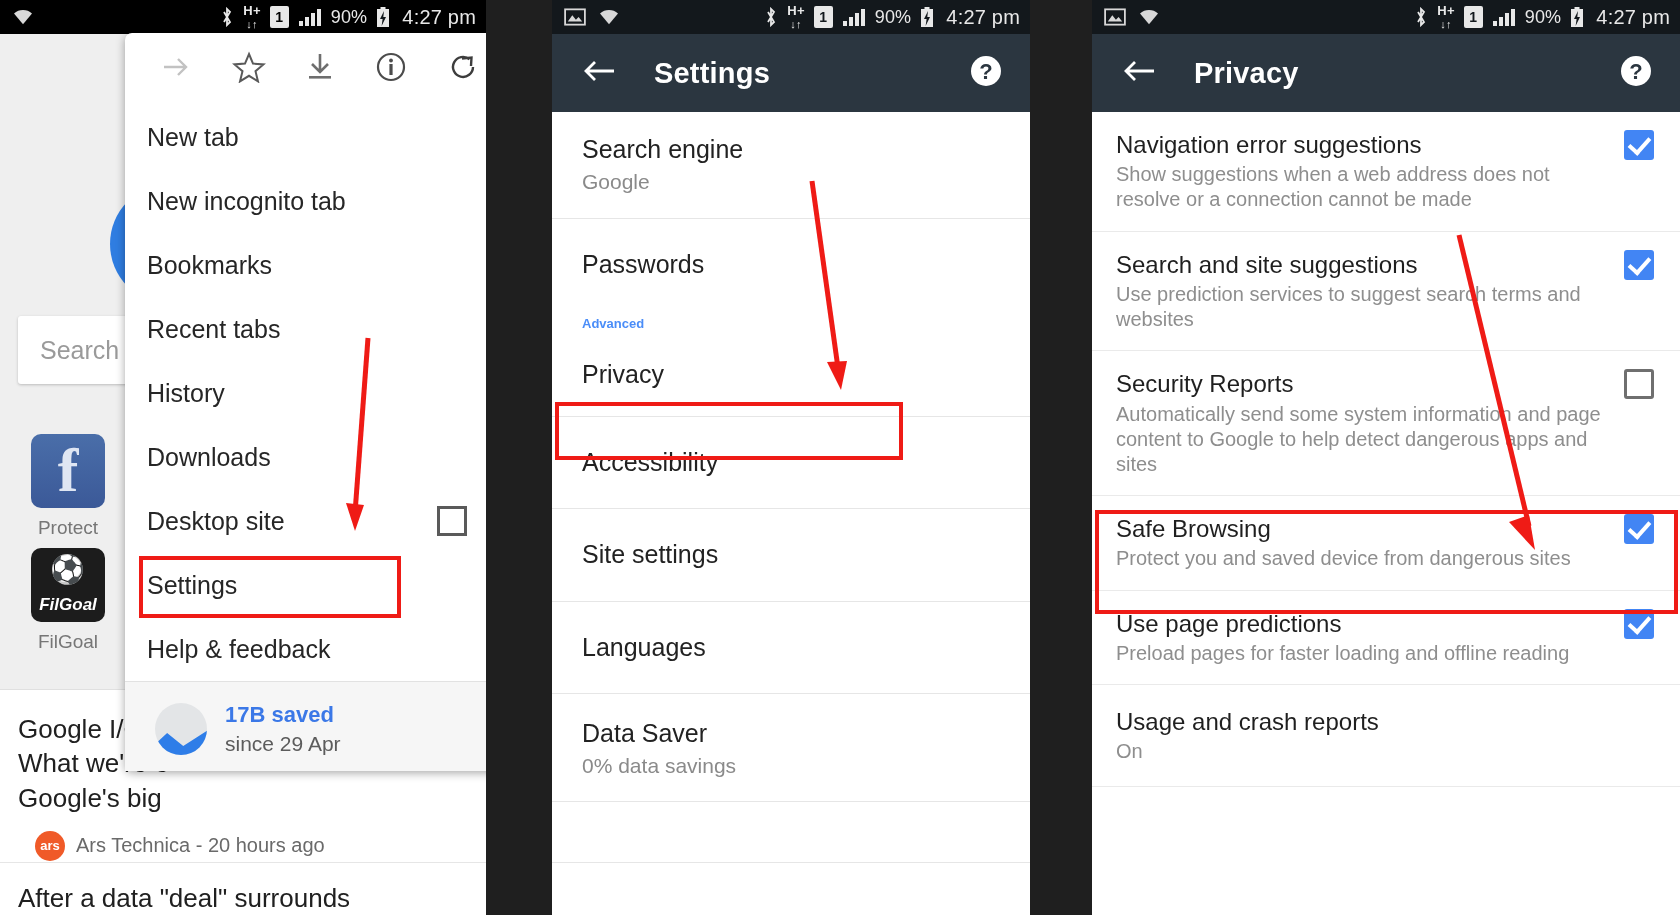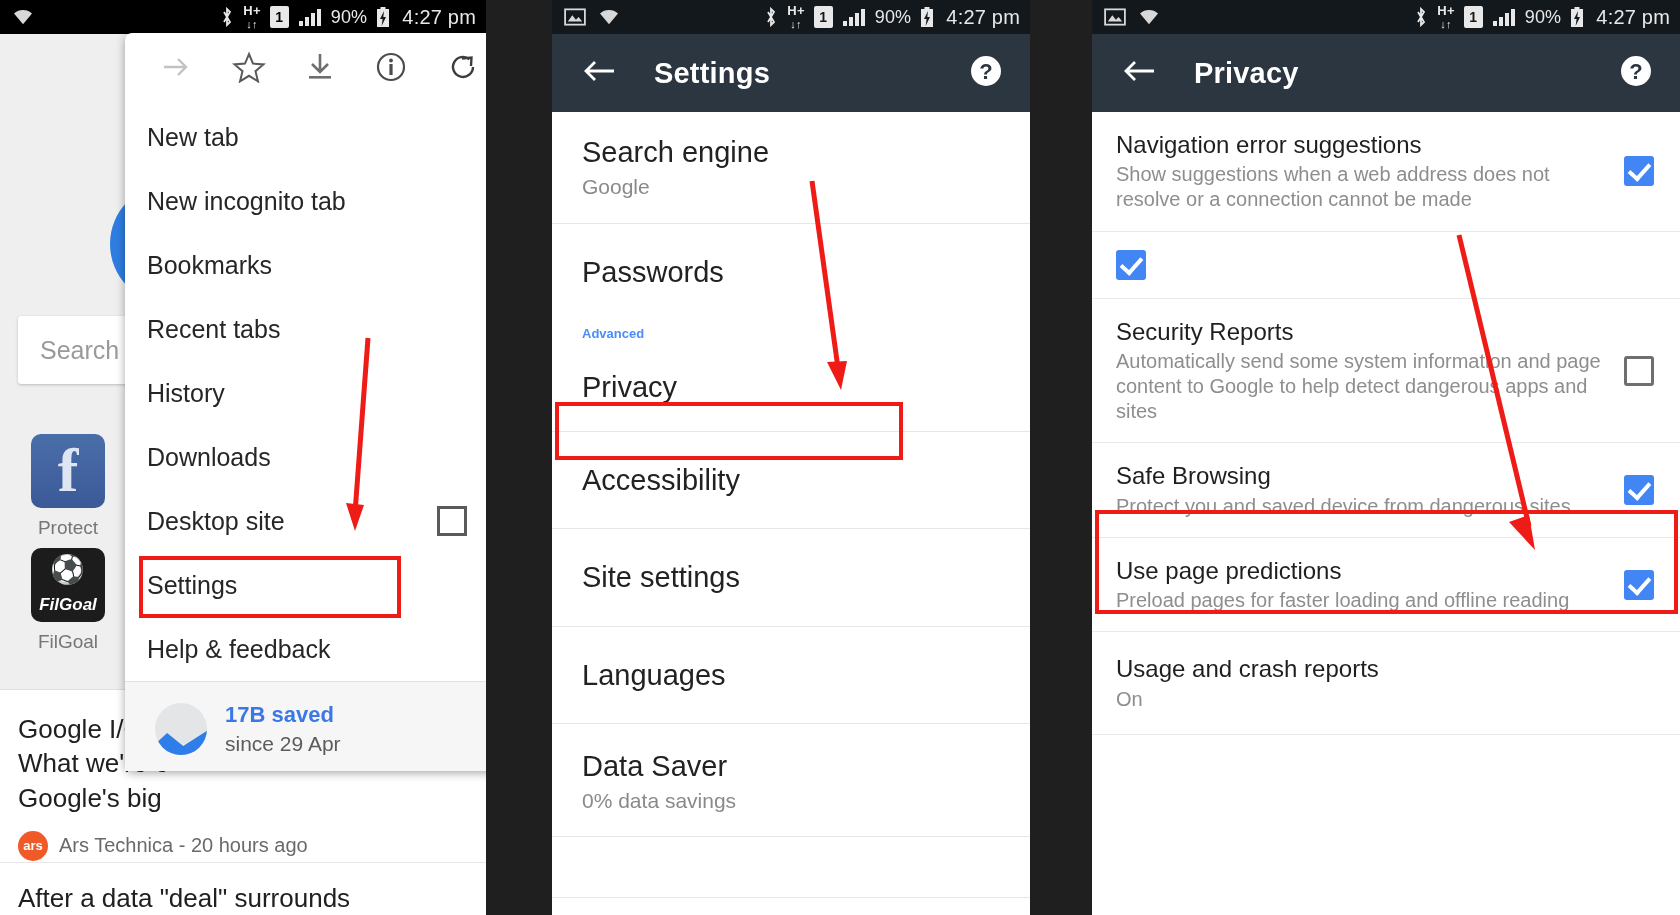--- a/index.html
+++ b/index.html
@@ -36,27 +36,27 @@
     font-size: 29px; font-weight: bold; margin-left: 38px; letter-spacing: .2px;
   }
   .appbar .help { position: absolute; right: 26px; top: 50%; transform: translateY(-50%); }
 
   
   .listrow {
     padding: 22px 30px 22px 30px;
     border-bottom: 1px solid #e6e6e6;
     background: #fff;
   }
-  .listrow .t { font-size: 29px; color: #222222; line-height: 1.25; }
+  .listrow .t { font-size: 25px; color: #222222; line-height: 1.25; }
   .listrow .s { font-size: 21px; color: #8a8a8a; margin-top: 4px; line-height: 1.25; }
   .sectionhdr { padding: 16px 30px 6px 30px; font-size: 13px; color: #4a8df8; font-weight: bold; background:#fff; }
 
   
   .prow {
-    display: flex; align-items: center; gap: 12px;
+    display: flex; align-items: flex-start; gap: 12px;
     padding: 18px 26px 18px 24px; border-bottom: 1px solid #eaeaea; background: #fff;
   }
   .prow .txt { flex: 1 1 auto; min-width: 0; }
   .prow .t { font-size: 24px; color: #1f1f1f; line-height: 1.22; }
   .prow .s { font-size: 20px; color: #8e8e8e; margin-top: 3px; line-height: 1.26; }
   .cb { width: 30px; height: 30px; flex: 0 0 30px; border-radius: 3px; position: relative; }
   .cb.on { background: #4285f4; }
   .cb.off { border: 3px solid #6f6f6f; background: #fff; }
   .cb.on::after {
     content: ""; position: absolute; left: 9px; top: 3px;
@@ -79,21 +79,21 @@
   .fb::after {
     content: "f"; position: absolute; left: 50%; top: 48%; transform: translate(-50%,-50%);
     color: #dfe6f3; font-family: "Liberation Serif", serif; font-weight: bold; font-size: 62px;
   }
   .fg { background: #1c1c1c; }
   .fg .goal { position: absolute; left: 0; right: 0; top: 8px; text-align: center; color: #f2c300; font-size: 28px; line-height: 1; }
   .fg .nm { position: absolute; left: 0; right: 0; bottom: 7px; text-align: center; color: #fff; font-style: italic; font-weight: bold; font-size: 17px; }
 
   .article { position: absolute; left: 0; right: 0; top: 655px; background: #fff; border-top: 1px solid #e0e0e0; padding: 22px 18px 16px 18px; }
   .article .hl { font-size: 26px; color: #202020; line-height: 1.32; }
-  .article .src { display: flex; align-items: center; gap: 11px; margin-top: 16px; }
+  .article .src { display: flex; align-items: center; gap: 11px; margin-top: 16px; margin-left: 17px; }
   .article .src .badge {
     width: 30px; height: 30px; border-radius: 50%; background: #f05a28; color: #fff;
     font-size: 13px; font-weight: bold; display: flex; align-items: center; justify-content: center;
   }
   .article .src .meta { font-size: 20px; color: #6a6a6a; }
   .article2 { position: absolute; left: 0; right: 0; top: 828px; background: #fff; border-top: 1px solid #e6e6e6; padding: 20px 18px; }
   .article2 .hl { font-size: 26px; color: #202020; }
 
   .thumb { position: absolute; left: 315px; top: 655px; width: 162px; height: 195px; background: #4256e8; overflow: hidden; }
   .thumb .dots { position: absolute; left: 22px; top: 8px; width: 30px; height: 22px; }
@@ -470,20 +470,24 @@
     <div>
       <div class="prow">
         <div class="txt">
           <div class="t">Navigation error suggestions</div>
           <div class="s">Show suggestions when a web address does not resolve or a connection cannot be made</div>
         </div>
         <div class="cb on"></div>
       </div>
 
       <div class="prow">
+        <div class="txt">
+          <div class="t">Search and site suggestions</div>
+          <div class="s">Use prediction services to suggest search terms and websites</div>
+        </div>
         <div class="cb on"></div>
       </div>
 
       <div class="prow">
         <div class="txt">
           <div class="t">Security Reports</div>
           <div class="s">Automatically send some system information and page content to Google to help detect dangerous apps and sites</div>
         </div>
         <div class="cb off"></div>
       </div>

